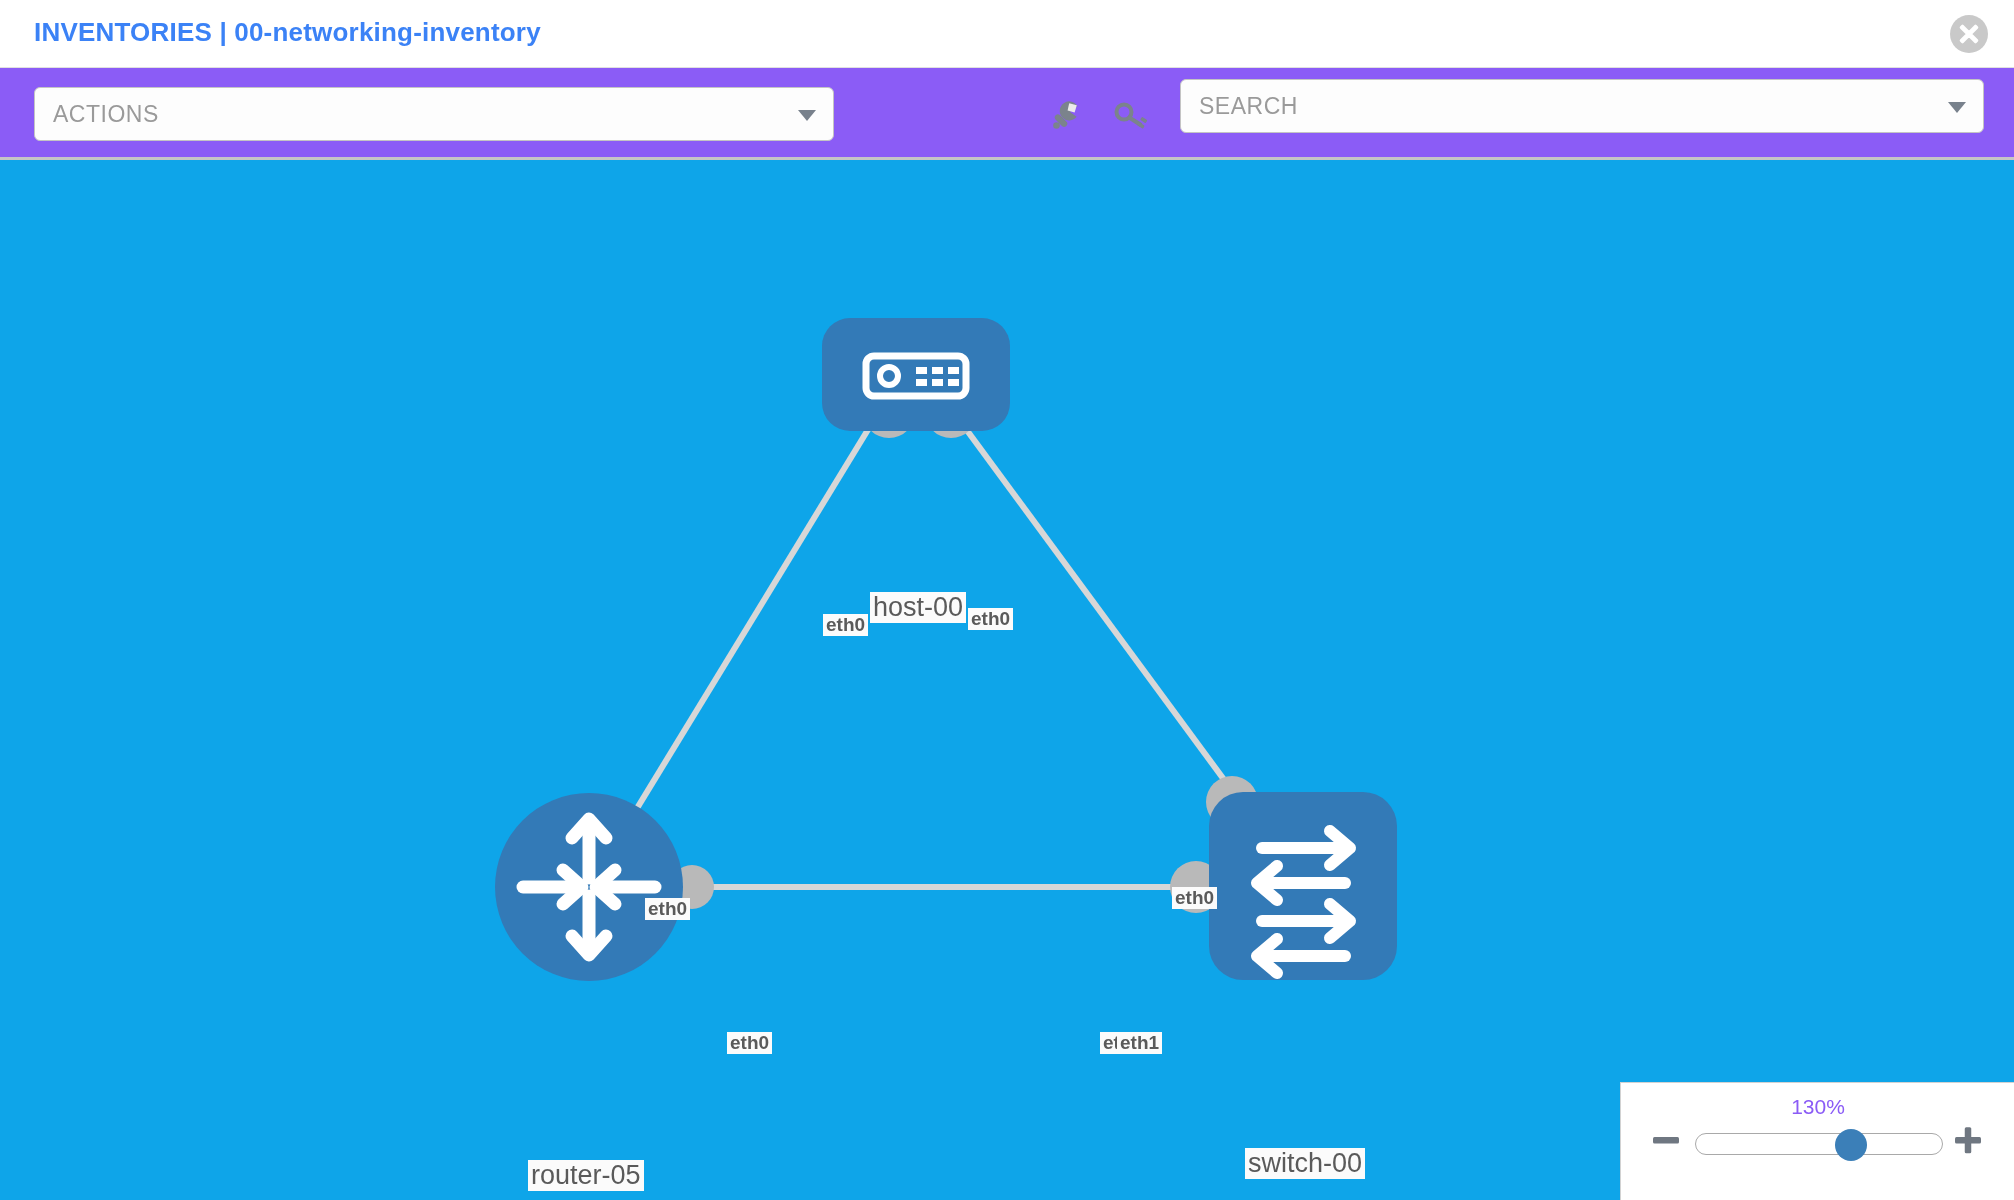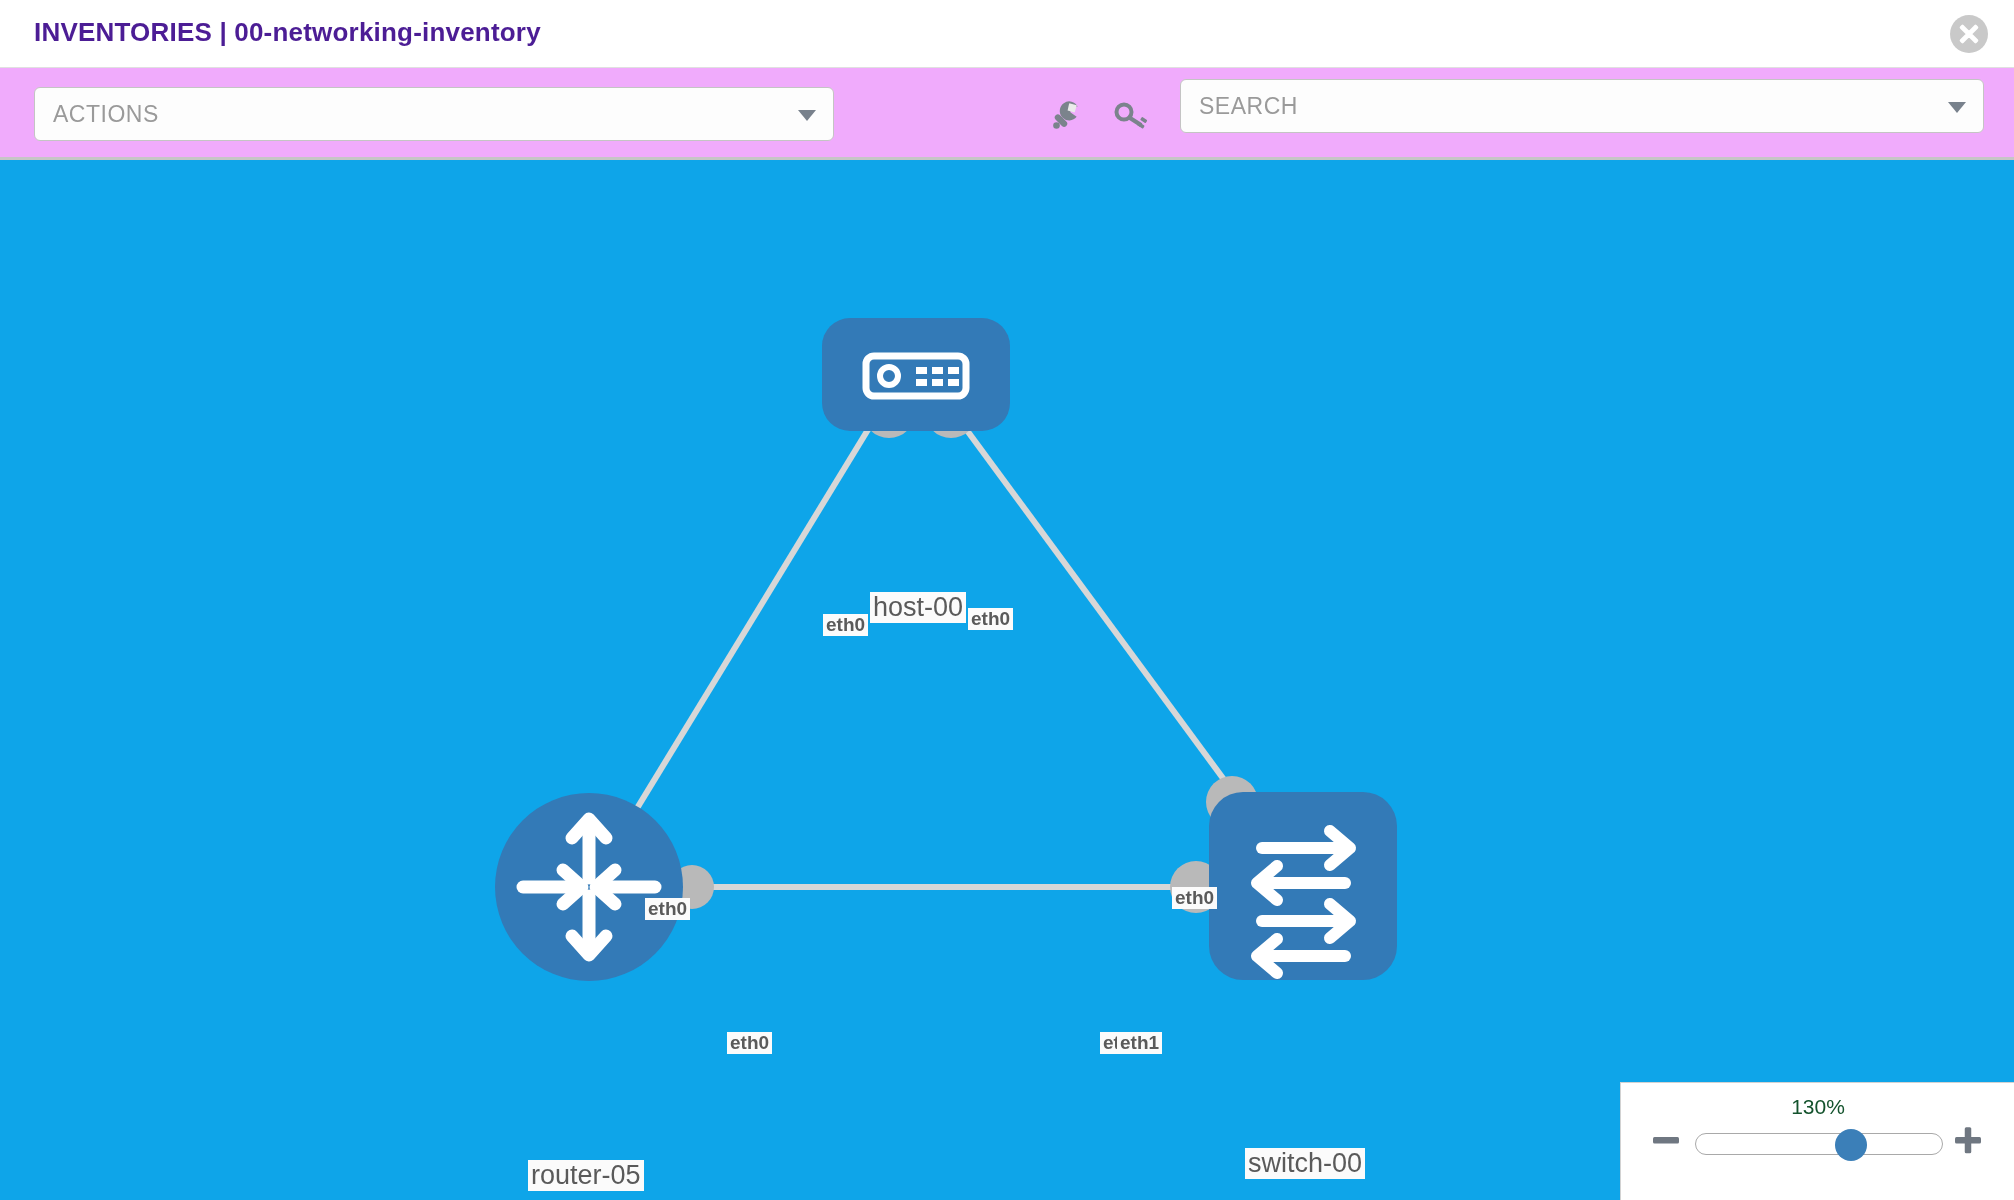--- a/index.html
+++ b/index.html
@@ -20,21 +20,21 @@
     height: 68px;
     background: #ffffff;
     border-bottom: 1px solid #e0e0e0;
   }
   #page-title {
     position: absolute;
     left: 34px;
     top: 17px;
     font-size: 26px;
     font-weight: bold;
-    color: #4c1d95;
+    color: #3b82f6;
     letter-spacing: 0.2px;
     white-space: nowrap;
   }
   #close-button {
     position: absolute;
     right: 26px;
     top: 15px;
     width: 38px;
     height: 38px;
     border-radius: 50%;
@@ -42,21 +42,21 @@
     cursor: pointer;
   }
   #close-button svg { display: block; }
 
   
   #toolbar {
     position: absolute;
     left: 0; top: 68px;
     width: 2014px;
     height: 92px;
-    background: #f0abfc;
+    background: #8b5cf6;
     border-bottom: 3px solid #c6c6c6;
   }
   .field {
     position: absolute;
     background: #fdfdfd;
     border: 1px solid #c4c4c4;
     border-radius: 6px;
     height: 54px;
   }
   #actions-select { left: 34px; top: 19px; width: 800px; }
@@ -121,21 +121,21 @@
     border-top: 1px solid #d2d2d2;
     border-left: 1px solid #d2d2d2;
   }
   #zoom-value {
     position: absolute;
     top: 12px;
     left: 0;
     width: 394px;
     text-align: center;
     font-size: 21px;
-    color: #14532d;
+    color: #8b5cf6;
   }
   #zoom-minus, #zoom-plus {
     position: absolute;
     top: 40px;
     width: 34px;
     height: 34px;
     cursor: pointer;
   }
   #zoom-minus { left: 28px; }
   #zoom-plus  { left: 330px; }

